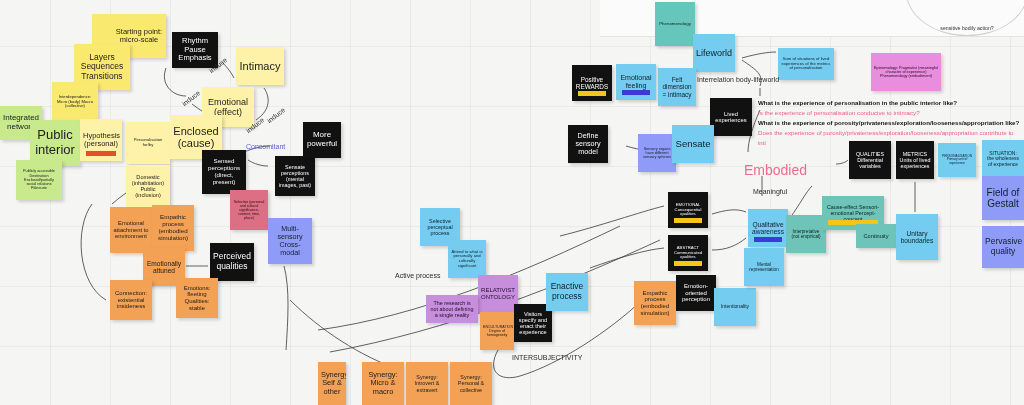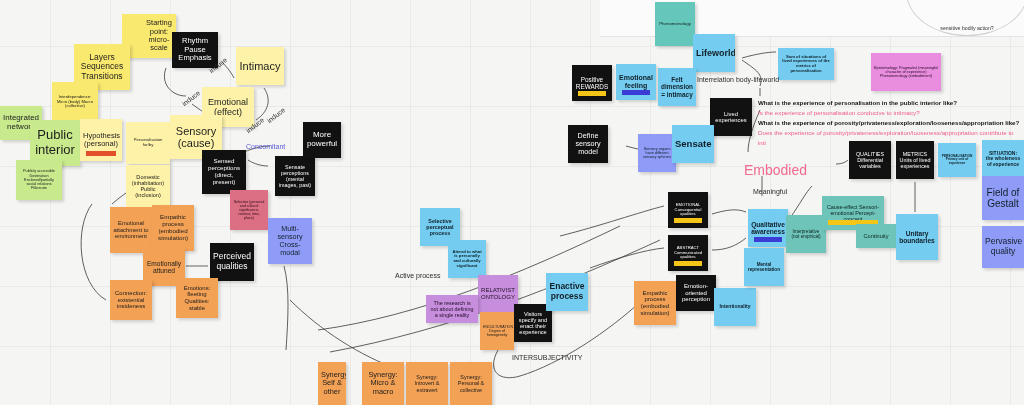--- a/index.html
+++ b/index.html
@@ -15,21 +15,21 @@
     pointer-events:none;}
   #white-band{position:absolute;left:600px;top:0;width:424px;height:36px;background:#fbfbfb;border-bottom:1px solid #e3e3e3;}
   .note{position:absolute;box-sizing:border-box;display:flex;align-items:center;justify-content:center;
         text-align:center;padding:3px 3px;line-height:1.12;overflow:hidden;
         box-shadow:2px 2px 3px rgba(0,0,0,.16);}
   .note span{display:block;width:100%;}
   .yellow{background:#fdf2a8;color:#1d1d1d;}
   .yellow2{background:#fae96f;color:#1d1d1d;}
   .green{background:#c8ea8d;color:#1d1d1d;}
   .orange{background:#f3a155;color:#1d1d1d;}
-  .blue{background:#74cdf0;color:#11202a;font-weight:bold;}
+  .blue{background:#74cdf0;color:#11202a;}
   .blue2{background:#8f9cf7;color:#11202a;}
   .black{background:#111111;color:#ffffff;}
   .pink{background:#dd6f84;color:#2a1018;}
   .purple{background:#c78ede;color:#241028;}
   .teal{background:#65c6bb;color:#0e2420;}
   .teal2{background:#6ec4b9;color:#0e2420;}
   .magenta{background:#e98ddf;color:#2a0d26;}
   .bar{position:absolute;left:6px;bottom:5px;height:5px;width:calc(100% - 12px);}
   .bar-red{background:#e24f2a;}
   .bar-yellow{background:#f5c518;}
@@ -93,21 +93,21 @@
   </div>
 
   <div class="qtext">
       <div class="b">What is the experience of personalisation in the public interior like?</div>
       <div class="p">Is the experience of personalisation conducive to intimacy?</div>
       <div class="b">What is the experience of porosity/privateness/exploration/looseness/appropriation like?</div>
       <div class="p">Does the experience of porosity/privateness/exploration/looseness/appropriation contribute to inti</div>
     </div>
 
   <div id="notes-layer">
-      <div class="note yellow2" style="left: 122px; top: 14px; width: 54px; height: 44px; font-size: 7.5px; padding-left: 23px;">
+      <div class="note yellow2" style="left: 92px; top: 14px; width: 74px; height: 44px; font-size: 7.5px; padding-left: 23px;">
         <span>Starting point: micro-scale</span>
       </div>
       <div class="note yellow2" style="left: 74px; top: 44px; width: 56px; height: 46px; font-size: 8.5px;">
         <span>Layers Sequences Transitions</span>
       </div>
       <div class="note yellow2" style="left: 52px; top: 82px; width: 46px; height: 40px; font-size: 4.2px;">
         <span>Interdependence: Micro (body) Macro (collective)</span>
       </div>
       <div class="note green" style="left: 0px; top: 106px; width: 42px; height: 34px; font-size: 8px;">
         <span>Integrated network</span>
@@ -131,21 +131,21 @@
       <div class="note black" style="left: 172px; top: 26px; width: 46px; height: 36px; font-size: 7.6px; margin-top: 6px;">
         <span>Rhythm Pause Emphasis</span>
       </div>
       <div class="note yellow" style="left: 236px; top: 47px; width: 48px; height: 38px; font-size: 11px;">
         <span>Intimacy</span>
       </div>
       <div class="note yellow" style="left: 202px; top: 87px; width: 52px; height: 40px; font-size: 9px;">
         <span>Emotional (effect)</span>
       </div>
       <div class="note yellow" style="left: 170px; top: 115px; width: 52px; height: 44px; font-size: 11px;">
-        <span>Sensory (cause)</span>
+        <span>Enclosed (cause)</span>
       </div>
       <div class="note black" style="left: 202px; top: 150px; width: 44px; height: 44px; font-size: 6.2px;">
         <span>Sensed perceptions (direct, present)</span>
       </div>
       <div class="note black" style="left: 275px; top: 156px; width: 40px; height: 40px; font-size: 5.4px;">
         <span>Sensate perceptions (mental images, past)</span>
       </div>
       <div class="note black" style="left: 303px; top: 122px; width: 38px; height: 36px; font-size: 8px;">
         <span>More powerful</span>
       </div>

